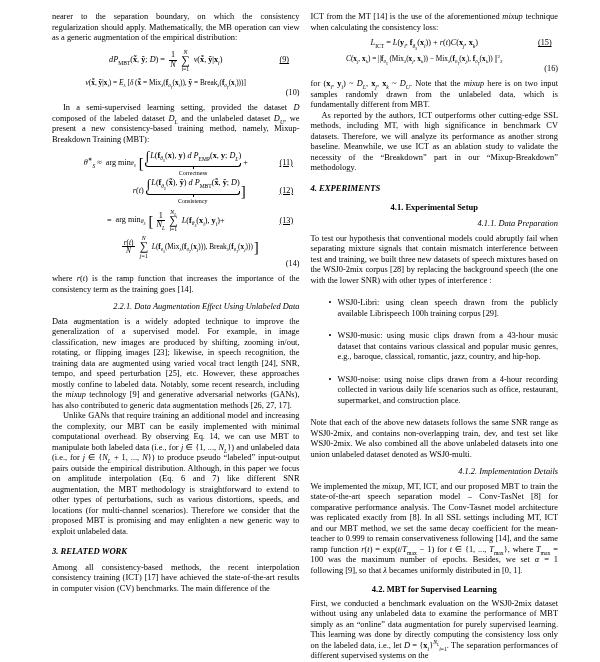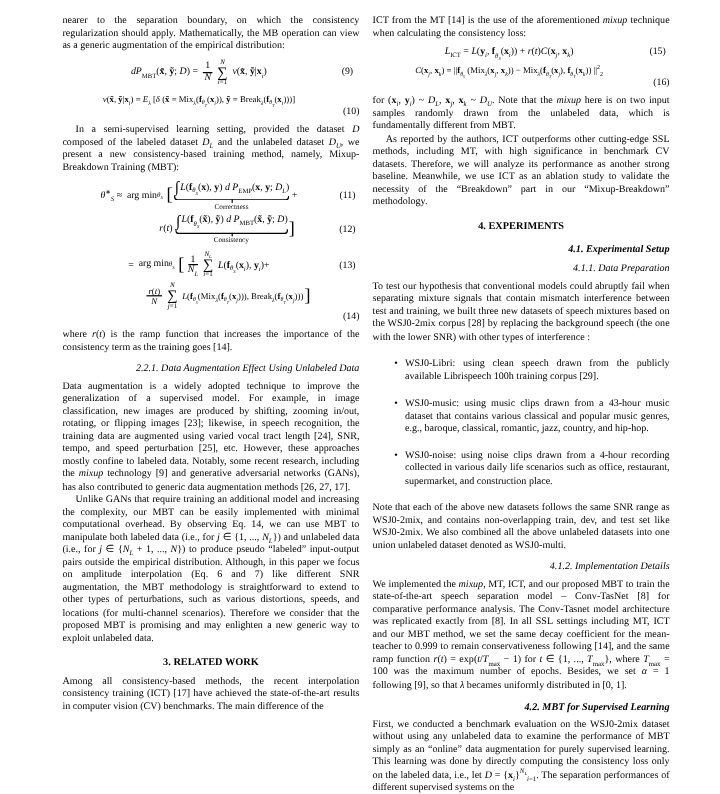--- a/index.html
+++ b/index.html
@@ -3,33 +3,33 @@
 <meta charset="utf-8">
 <style>
   html,body{margin:0;padding:0;background:#ffffff;}
   body{width:600px;height:662px;overflow:hidden;color:#000;
        font-family:"Liberation Serif", serif;}
   .page{box-sizing:border-box;width:600px;height:662px;
         padding:12px 42px 0 52px;display:flex;gap:11px;}
   .col{flex:1;min-width:0;font-size:8.4px;line-height:1.25;text-align:justify;}
   .p{margin:0;text-align:justify;}
   .indent{text-indent:11px;}
-  .h2{font-weight:bold;text-align:center;font-size:8.6px;margin:9px 0 6px;}
-  .h3b{font-weight:bold;text-align:right;font-size:8.5px;margin:8px 0 4px;font-style:italic;}
+  .h2{font-weight:bold;font-size:8.6px;margin:9px 0 6px;font-style:italic;}
+  .h3b{font-weight:bold;text-align:center;font-size:8.5px;margin:8px 0 4px;}
   .h4i{font-style:italic;font-weight:normal;text-align:right;font-size:8.4px;margin:7px 0 4px;}
   ul.blist{list-style:none;margin:3px 0 3px 8px;padding:0 0 0 10px;}
   ul.blist li{position:relative;padding-left:9px;margin:12px 0;text-align:justify;}
   ul.blist li::before{content:"•";position:absolute;left:0;top:0;}
   
   .eq{margin:5px 0;font-size:8.2px;}
   .eqline{display:flex;align-items:center;justify-content:center;margin:2px 0;}
   .eqline.small{font-size:7.3px;}
   .eqline.ind{padding-left:48px;}
   .eqbody{flex:1;text-align:center;white-space:nowrap;}
-  .eqnum{flex:none;width:20px;text-align:center;font-size:8.2px;}
+  .eqnum{flex:none;width:20px;text-align:left;font-size:8.2px;text-decoration:underline;}
   .eqnumb{text-align:right;font-size:8.2px;margin-top:-2px;}
   sub,sup{font-size:68%;line-height:0;}
   .frac{display:inline-flex;flex-direction:column;vertical-align:middle;
         text-align:center;margin:0 2px;line-height:1.05;}
   .frac .fn{border-bottom:1px solid #000;padding:0 2px;}
   .bigop{display:inline-flex;flex-direction:column;align-items:center;
          vertical-align:middle;line-height:1;margin:0 2px;}
   .bigop .opsym{font-size:12px;line-height:0.95;}
   .lim{font-size:5.8px;line-height:1.1;white-space:nowrap;}
   .limop{display:inline-flex;flex-direction:row;align-items:center;

